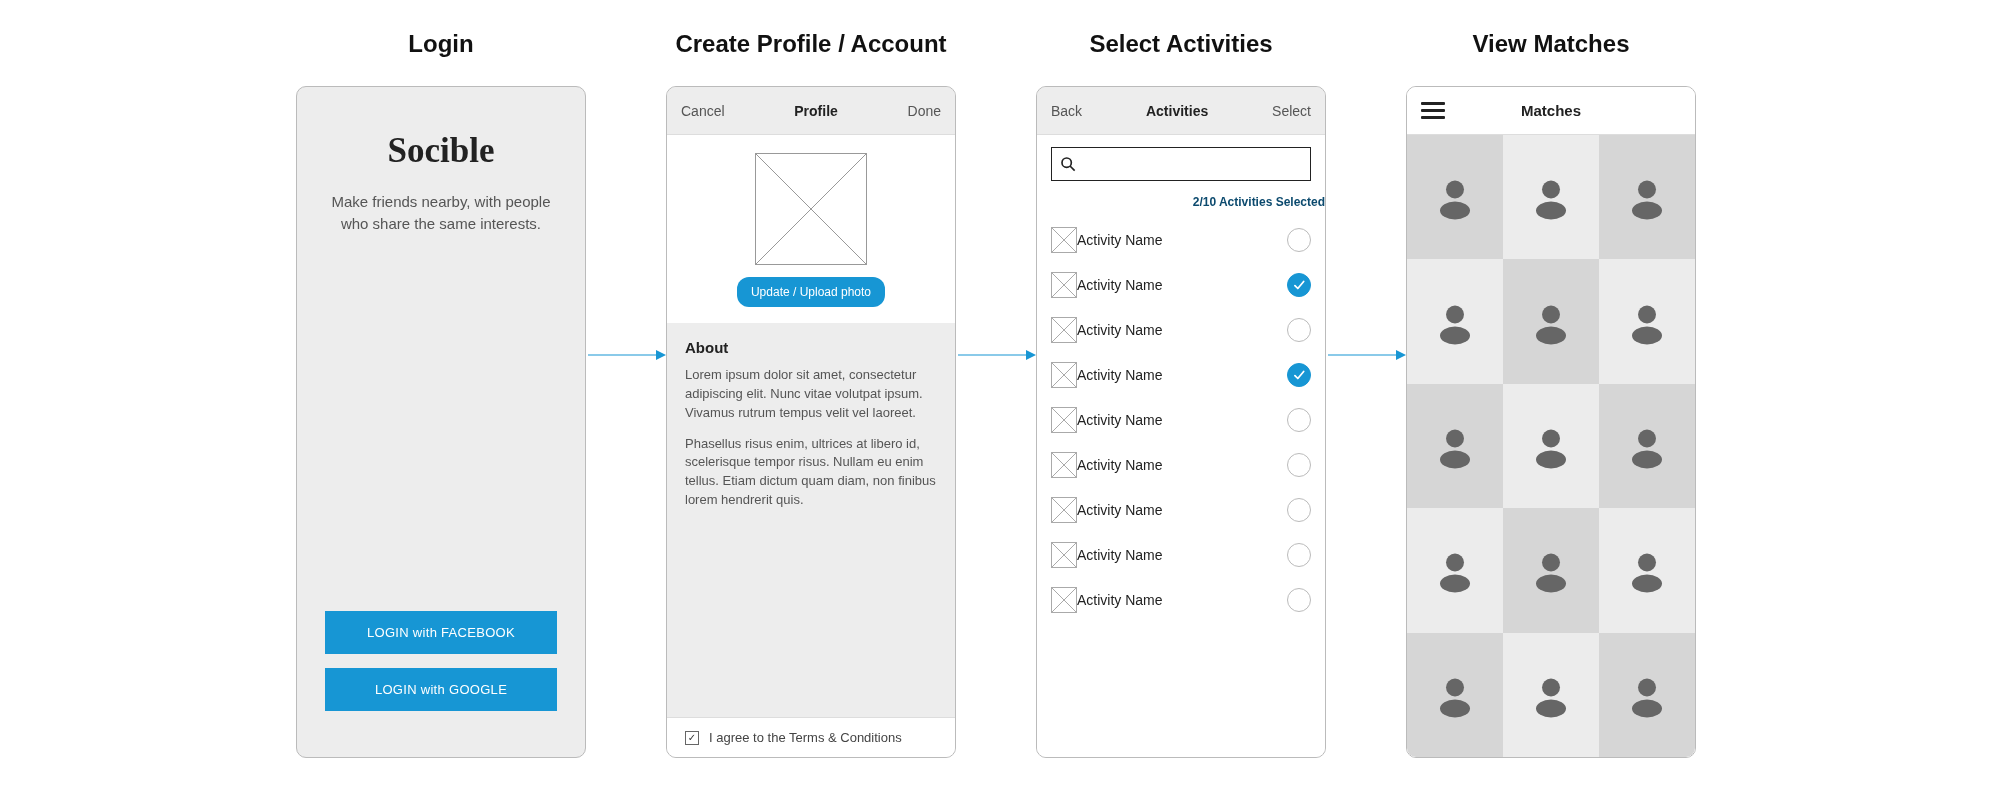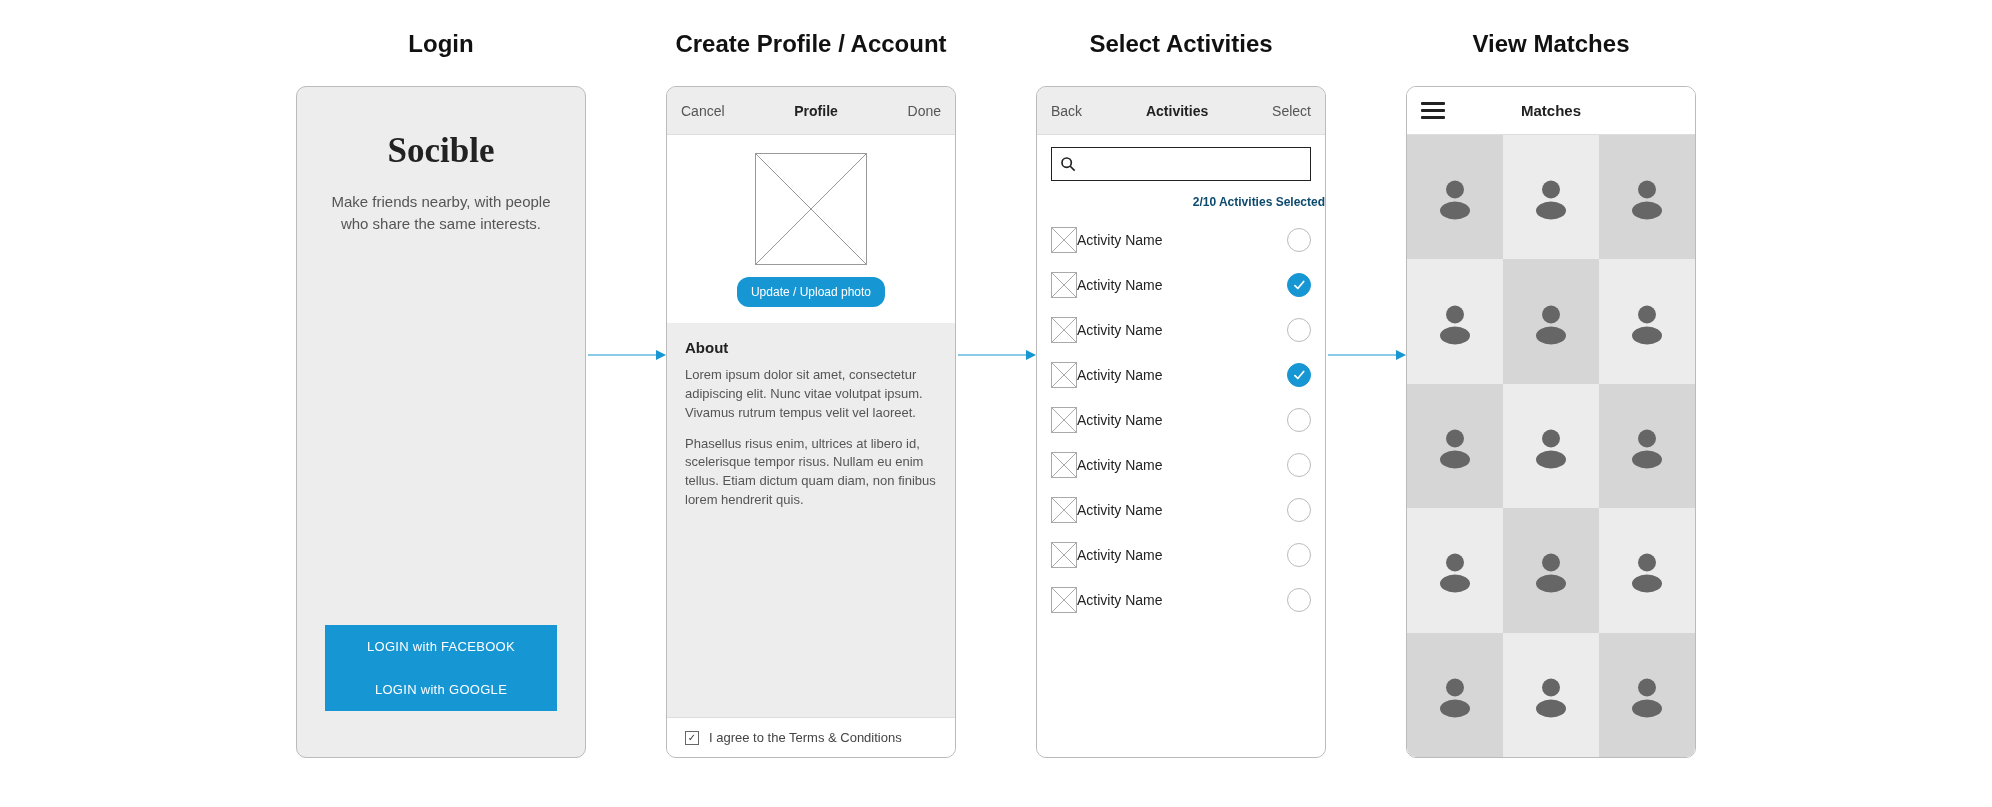--- a/index.html
+++ b/index.html
@@ -61,20 +61,21 @@
     text-align: center;
     padding: 0 32px;
     margin-top: 20px;
     line-height: 1.45;
   }
   .login-btns {
     margin-top: auto;
     padding: 16px 28px 46px;
     display: flex;
     flex-direction: column;
+    gap: 14px;
   }
   .btn-blue {
     background: #1796d4;
     color: #fff;
     border: none;
     padding: 14px 0;
     font-size: 13px;
     letter-spacing: .3px;
     cursor: pointer;
     text-align: center;

